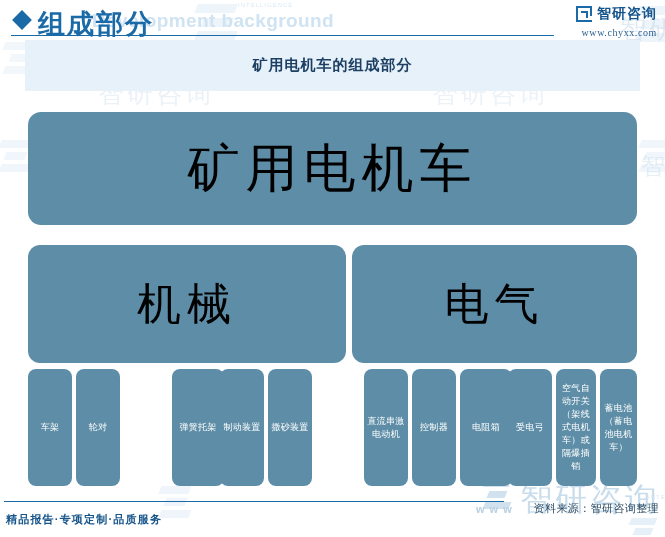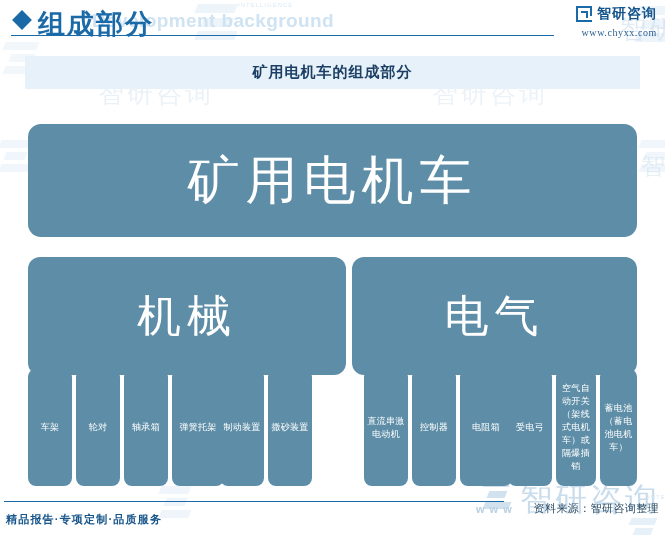--- a/index.html
+++ b/index.html
@@ -126,22 +126,22 @@
     margin-top: 4px;
     font-size: 10px;
     color: #2a5f91;
     font-family: "Liberation Serif", serif;
     letter-spacing: .6px;
   }
 
   
   .title-band {
     position: absolute;
-    left: 25px; top: 56px;
-    width: 615px; height: 33px;
+    left: 25px; top: 40px;
+    width: 615px; height: 51px;
     background: #e6f1fa;
     z-index: 2;
   }
   .title-band-text {
     position: absolute;
     inset: 0;
     display: flex;
     align-items: center;
     justify-content: center;
     font-size: 15px;
@@ -153,24 +153,23 @@
 
   
   .box {
     position: absolute;
     background: #5e8ea7;
     border-radius: 9px;
     display: flex;
     align-items: center;
     justify-content: center;
     text-align: center;
-    color: #ffffff;
+    color: #000000;
     box-sizing: border-box;
     z-index: 2;
-    margin-top: 12px;
   }
   .box.lvl1 {
     left: 28px; top: 112px;
     width: 609px; height: 113px;
     font-size: 52px;
     font-family: "Liberation Serif", serif;
     letter-spacing: 6px;
     border-radius: 13px;
   }
   .box.lvl2 {
@@ -334,21 +333,20 @@
 </div>
 
 <div class="box lvl1">矿用电机车</div>
 
 <div class="box lvl2 a">机械</div>
 <div class="box lvl2 b">电气</div>
 
 <div class="leaf-row">
   <div class="leaf" style="left:0px;   width:44px;">车架</div>
   <div class="leaf" style="left:48px;  width:44px;">轮对</div>
-  <div class="leaf" style="left:96px;  width:44px;">轴承箱</div>
   <div class="leaf" style="left:144px; width:52px;">弹簧托架</div>
   <div class="leaf" style="left:192px; width:44px;">制动装置</div>
   <div class="leaf" style="left:240px; width:44px;">撒砂装置</div>
   <div class="leaf" style="left:336px; width:44px;">直流串激电动机</div>
   <div class="leaf" style="left:384px; width:44px;">控制器</div>
   <div class="leaf" style="left:432px; width:52px;">电阻箱</div>
   <div class="leaf" style="left:480px; width:44px;">受电弓</div>
   <div class="leaf" style="left:528px; width:40px;">空气自动开关（架线式电机车）或隔爆插销</div>
   <div class="leaf" style="left:572px; width:37px;">蓄电池（蓄电池电机车）</div>
 </div>

